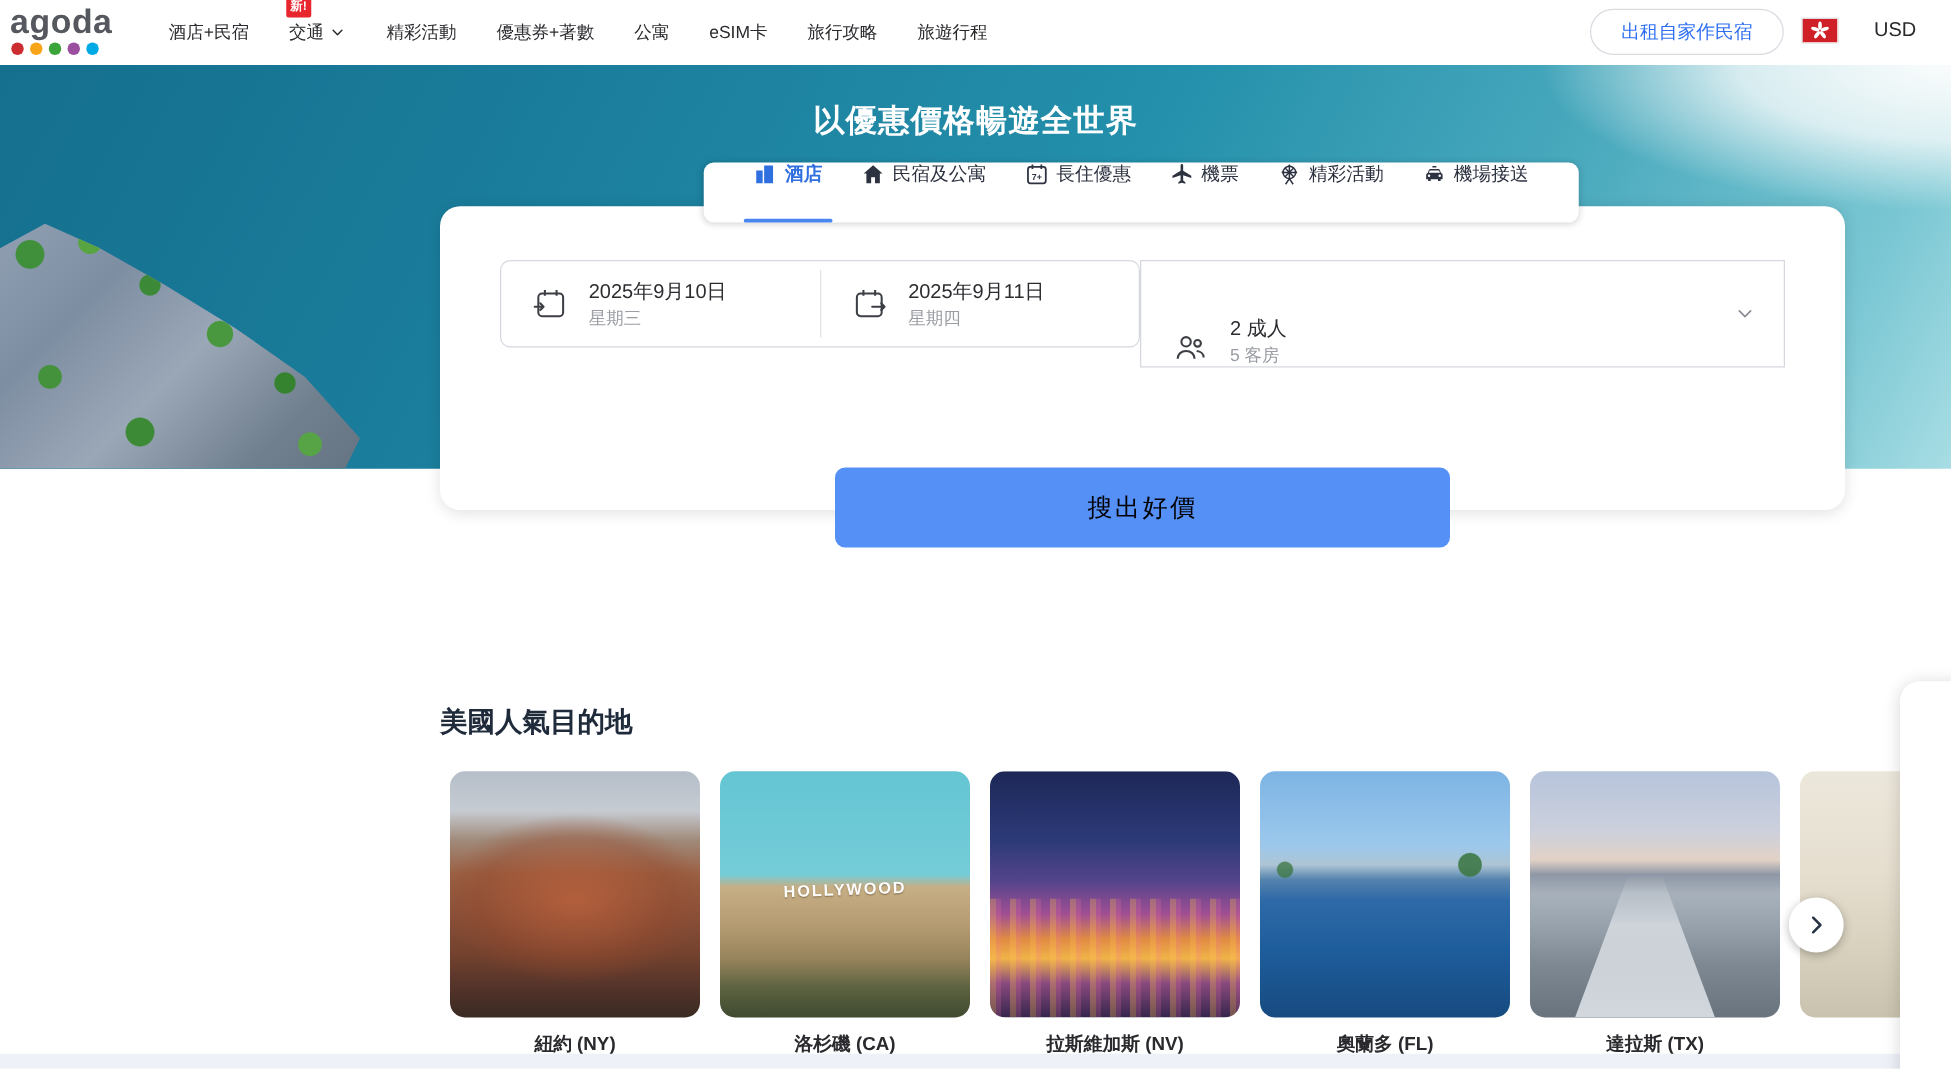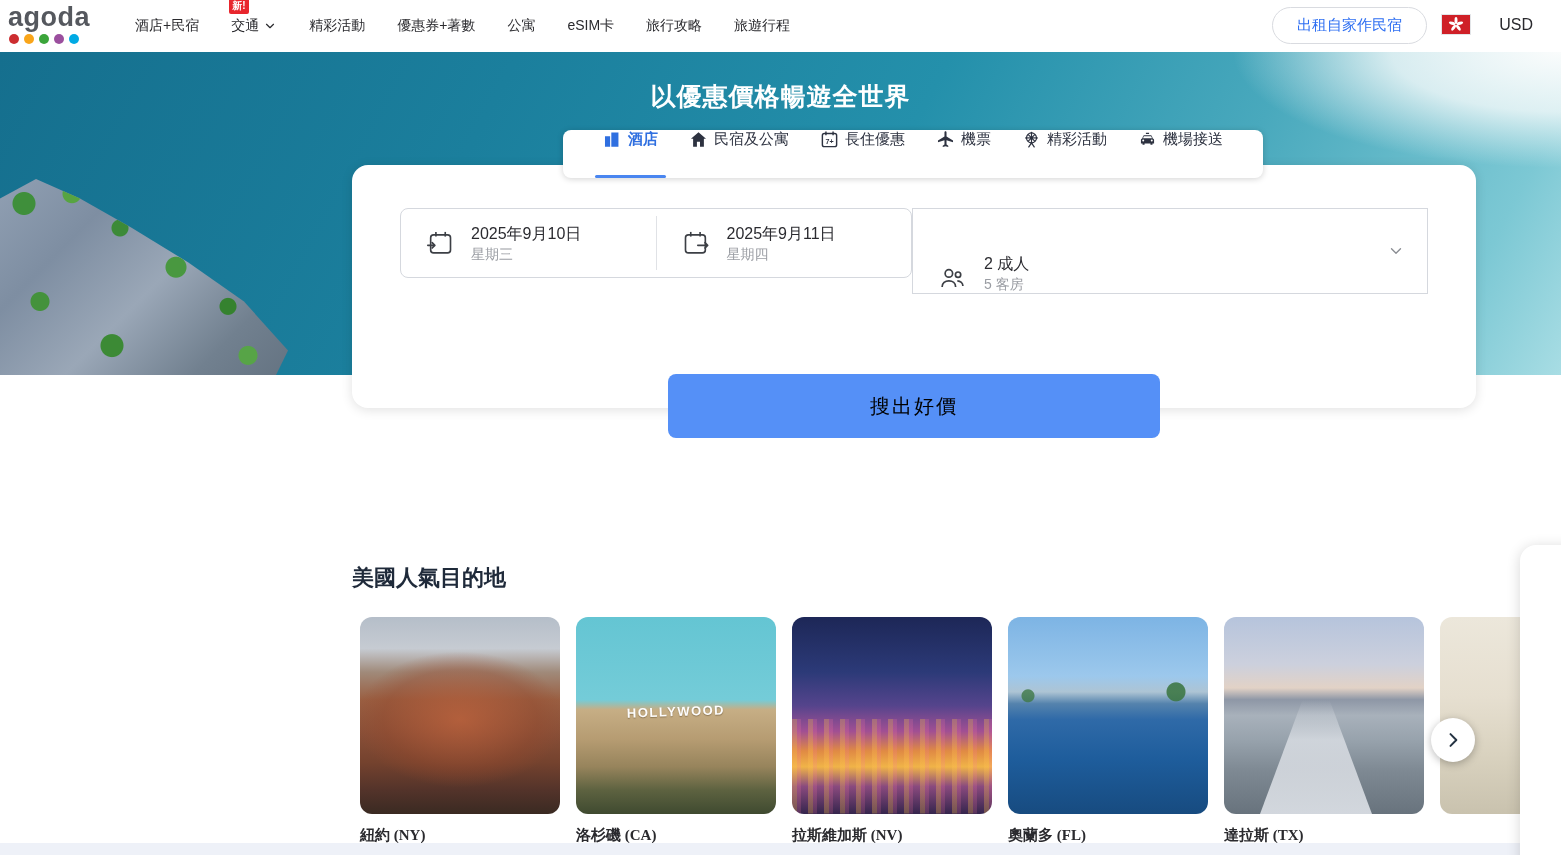--- a/index.html
+++ b/index.html
@@ -57,21 +57,21 @@
   .occ-box { flex:1; height:86px; border:1px solid #d5d8de; border-radius:0; display:flex; align-items:flex-end; gap:17px; padding-left:25px; position:relative; cursor:pointer; }
   .occ-chevron { position:absolute; right:22px; top:50%; transform:translateY(-50%); }
 
   .search-btn { position:absolute; left:668px; top:322px; width:492px; height:64px; background:#5590f7; border:none; border-radius:8px; color:#000000; font-size:20px; cursor:pointer; z-index:5; font-family:inherit; letter-spacing:2px; }
 
   
   .dest-title { position:absolute; left:352px; top:563px; font-size:22px; font-weight:700; color:#1f2a3a; }
   .cards-row { position:absolute; left:360px; top:617px; display:flex; gap:16px; }
   .dest-card { width:200px; cursor:pointer; flex:0 0 auto; }
   .dest-img { width:200px; height:197px; border-radius:12px; overflow:hidden; position:relative; }
-  .dest-label { margin-top:12px; font-size:15px; font-weight:600; color:#2a2a2e;font-family:Liberation Serif, serif; }
+  .dest-label { margin-top:12px; text-align:center; font-size:15px; font-weight:600; color:#2a2a2e; }
 
   .img-ny { background:linear-gradient(180deg,#b5bec9 0%,#c6cbd2 16%,#a08a7a 28%,#9a5f42 42%,#8a5038 58%,#74422e 74%,#53332a 88%,#3a2a22 100%); }
   .img-ny::after { content:""; position:absolute; inset:0; background:radial-gradient(ellipse 70% 46% at 50% 52%, rgba(190,98,60,.75) 0%, rgba(150,74,46,.4) 55%, transparent 75%); }
   .img-la { background:linear-gradient(180deg,#64c5d3 0%,#74ccd8 42%,#c6ae85 47%,#b69c72 62%,#97845c 76%,#5d6240 88%,#3f4a30 100%); }
   .la-sign { position:absolute; left:50%; top:44%; transform:translateX(-50%) rotate(-2deg); color:#fdfdfd; font-size:13px; font-weight:700; letter-spacing:1.5px; text-shadow:0 1px 1px rgba(90,70,40,.5); }
   .img-lv { background:
       repeating-linear-gradient(90deg, rgba(255,190,80,.30) 0 5px, rgba(255,120,160,.18) 5px 9px, transparent 9px 16px),
       linear-gradient(180deg,#1d2757 0%,#2c3a78 28%,#55448c 45%,#a14f93 58%,#e08a44 68%,#f0b348 76%,#8a4a7e 86%,#35254d 100%);
     background-size:100% 48%,100% 100%; background-position:bottom,top; background-repeat:no-repeat,no-repeat; }
   .img-dx { background:linear-gradient(180deg,#b6c4dc 0%,#ccd0dd 24%,#e2d2c6 36%,#8e97a6 42%,#a8b1bb 50%,#98a3ad 62%,#7e8993 78%,#68737d 100%); }

